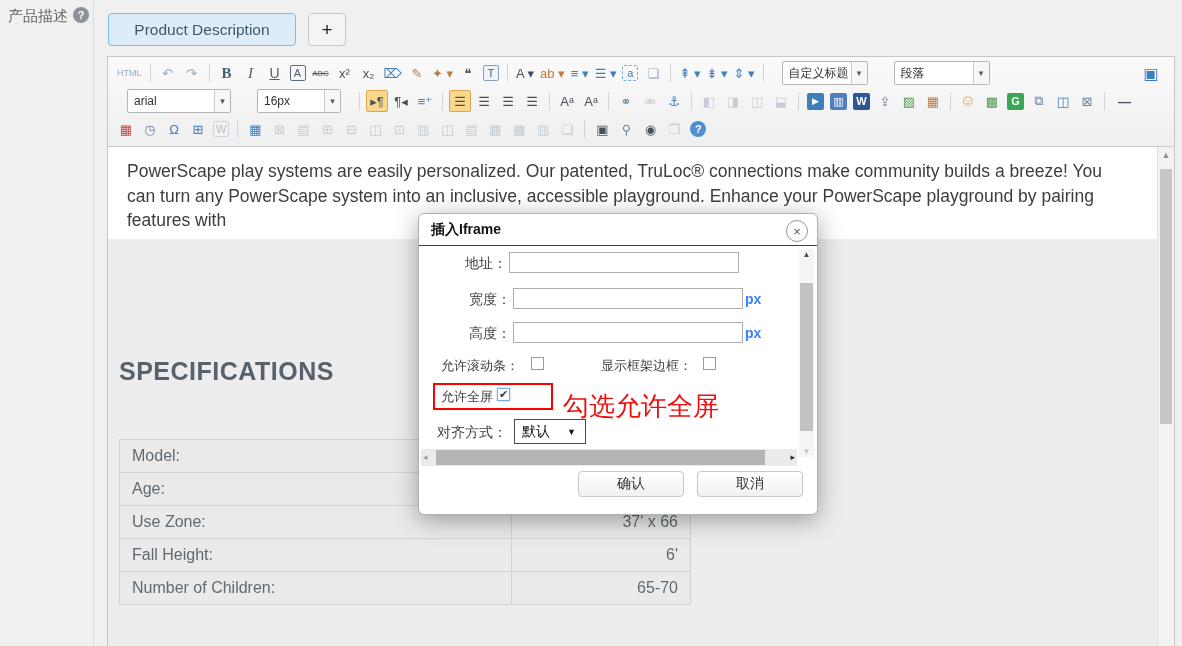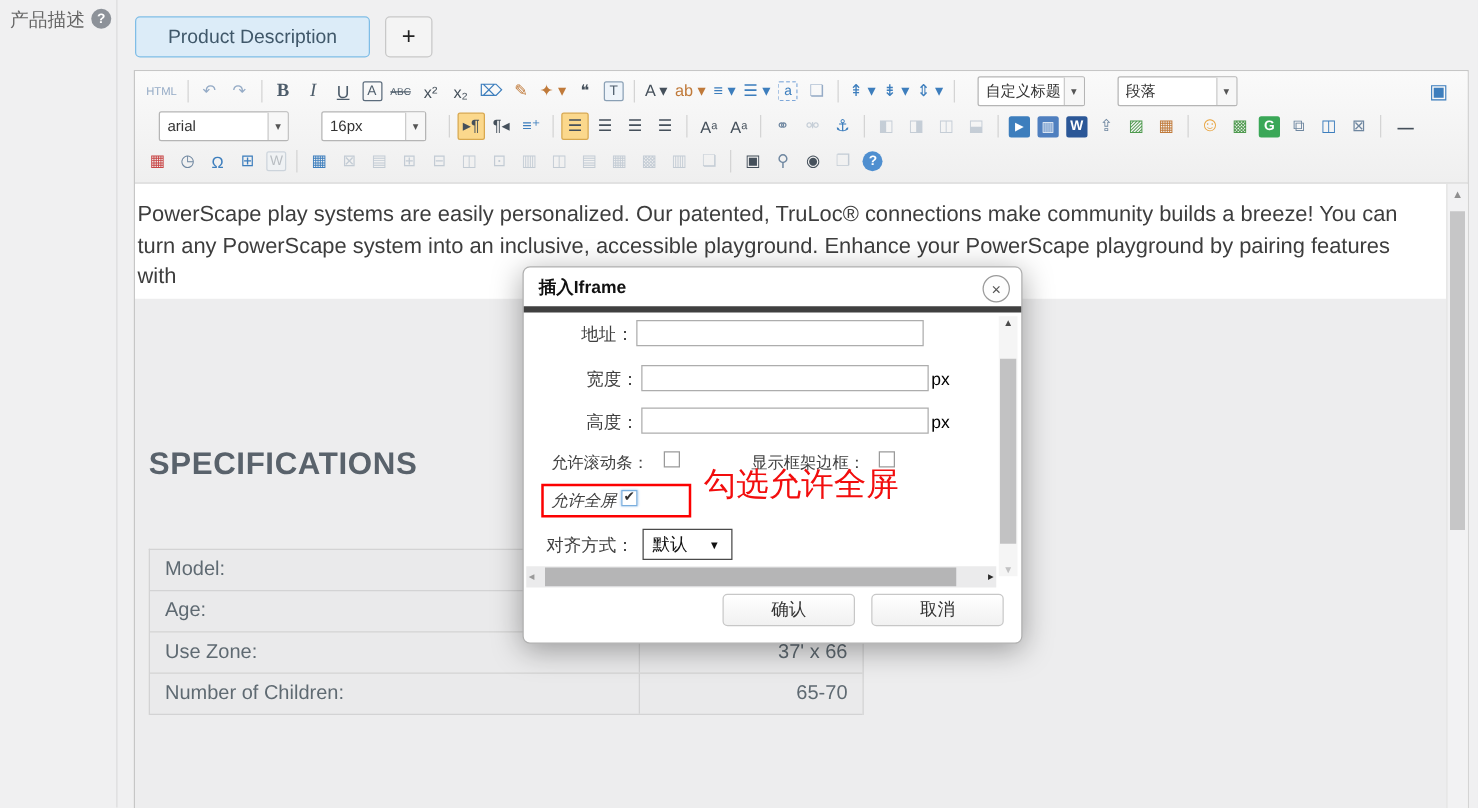--- a/index.html
+++ b/index.html
@@ -42,47 +42,47 @@
   .medbox{background:#4f7fbf;color:#fff;font-size:11px;min-width:17px;height:17px;margin:2px 3px;border-radius:2px}
   .wbox{background:#2b5797;color:#fff;font-weight:bold;font-size:11px;min-width:17px;height:17px;margin:2px 3px;border-radius:2px}
   .gbox{background:#3aa757;color:#fff;font-weight:bold;font-size:11px;min-width:17px;height:17px;margin:2px 3px;border-radius:2px}
   .smile{color:#e8a33d;font-size:16px}
   .helpbtn{background:#4f8fd0;color:#fff;border-radius:50%;min-width:16px;width:16px;height:16px;font-size:11px;font-weight:bold;margin:0 4px}
   .screen{color:#3d7ebd;font-size:16px;margin-right:6px}
   .active{background:#fbd88c;border:1px solid #d8a84f}
   .wide{letter-spacing:-1px;min-width:26px;font-weight:bold}
   
   .content{position:absolute;left:0;top:90px;right:0;bottom:0;background:#fff;overflow:hidden;}
-  .para{margin:12px 46px 0 2px;font-size:17.5px;line-height:24.5px;color:#3d3d3d;}
+  .para{margin:12px 46px 0 19px;font-size:17.5px;line-height:24.5px;color:#3d3d3d;}
   .gray-block{position:absolute;left:0;top:92px;right:17px;bottom:0;background:#ededee;}
   .spec-heading{position:absolute;left:11px;top:118px;font-size:25px;font-weight:bold;color:#59626b;letter-spacing:.5px;}
   .spec-table{position:absolute;left:11px;top:200px;width:572px;border:1px solid #d3d3d4;border-bottom:none;box-sizing:border-box;background:#eaeaeb;}
   .spec-row{display:flex;height:32px;border-bottom:1px solid #d3d3d4;align-items:center;}
   .spec-label{flex:1;padding-left:12px;font-size:16px;color:#5f6a72;border-right:1px solid #d3d3d4;align-self:stretch;display:flex;align-items:center;}
   .spec-value{width:166px;padding-right:12px;text-align:right;font-size:16px;color:#5f6a72;}
   
   .ed-scroll{position:absolute;right:0;top:0;width:17px;bottom:0;background:#f2f2f3;border-left:1px solid #e2e2e2;box-sizing:border-box;}
   .ed-scroll-up{position:absolute;top:3px;left:0;width:16px;text-align:center;font-size:9px;color:#8f8f8f;cursor:pointer;}
   .ed-thumb{position:absolute;left:2px;right:2px;top:22px;height:255px;background:#c6c6c7;cursor:pointer;}
   
   .dialog{position:absolute;left:418px;top:213px;width:400px;height:302px;background:#fff;border:1px solid #b0b0b0;
     border-radius:6px;box-shadow:0 5px 24px rgba(0,0,0,.35);box-sizing:border-box;z-index:50;}
-  .dlg-title{height:31px;line-height:31px;padding-left:12px;font-size:14px;font-weight:bold;color:#111;border-bottom:5px solid #404040;}
+  .dlg-title{height:31px;line-height:31px;padding-left:12px;font-size:14px;font-weight:bold;color:#111;border-bottom:1px solid #404040;}
   .dlg-close{position:absolute;right:9px;top:6px;width:20px;height:20px;border:1px solid #9a9a9a;border-radius:50%;
     display:flex;align-items:center;justify-content:center;font-size:13px;color:#555;cursor:pointer;background:#fdfdfd;}
   .dlg-body{position:relative;height:269px;font-size:14px;color:#404040;}
   .dlg-label{position:absolute;width:80px;text-align:right;}
   .dlg-input{position:absolute;height:19px;border:1px solid #adadad;background:#fff;box-sizing:content-box;font-size:13px;padding:0 3px;}
-  .unit{position:absolute;color:#000000;}
+  .unit{position:absolute;color:#3b82f6;font-weight:bold;}
   .cb{position:absolute;width:13px;height:13px;border:1px solid #9a9a9a;background:#fff;box-sizing:border-box;
     font-size:11px;line-height:11px;text-align:center;color:#333;cursor:pointer;}
   .cb.checked{border:1px solid #7aaede;box-shadow:0 0 2px #9cc3ec;}
   .red-box{position:absolute;left:14px;top:137px;width:120px;height:27px;border:2px solid #fc0000;box-sizing:border-box;}
-  .fullscreen-row{position:absolute;left:22px;top:142px;font-size:13px;color:#404040;font-style:italic;}
-  .annotation{position:absolute;left:144px;top:120px;font-size:26px;color:#f20d0d;
+  .fullscreen-row{position:absolute;left:22px;top:142px;font-size:13px;color:#404040;}
+  .annotation{position:absolute;left:144px;top:143px;font-size:26px;color:#f20d0d;
     font-family:"Liberation Serif","DejaVu Serif",serif;white-space:nowrap;}
   .align-select{position:absolute;left:95px;top:173px;width:72px;height:25px;border:1px solid #4a4a4a;background:#fff;
     display:flex;align-items:center;box-sizing:border-box;cursor:pointer;}
   .align-select .val{flex:1;padding-left:7px;font-size:14px;color:#111;}
   .align-select .car{width:18px;font-size:9px;color:#111;}
   .dlg-vscroll{position:absolute;right:3px;top:3px;width:15px;height:208px;background:#f5f5f5;}
   .dlg-vscroll .up{position:absolute;top:1px;width:15px;text-align:center;font-size:8px;color:#4a4a4a;cursor:pointer;}
   .dlg-vscroll .vthumb{position:absolute;left:1px;right:1px;top:34px;height:148px;background:#c2c2c3;cursor:pointer;}
   .dlg-vscroll .dn{position:absolute;bottom:1px;width:15px;text-align:center;font-size:8px;color:#c2c2c3;cursor:pointer;}
   .dlg-hscroll{position:absolute;left:2px;right:20px;top:203px;height:17px;background:#ebebec;}
@@ -237,20 +237,24 @@
           </div>
           <div class="spec-row">
             <div class="spec-label">Age:</div>
             <div class="spec-value"></div>
           </div>
           <div class="spec-row">
             <div class="spec-label">Use Zone:</div>
             <div class="spec-value">37' x 66</div>
           </div>
           <div class="spec-row">
+            <div class="spec-label">Fall Height:</div>
+            <div class="spec-value">6'</div>
+          </div>
+          <div class="spec-row">
             <div class="spec-label">Number of Children:</div>
             <div class="spec-value">65-70</div>
           </div>
         </div>
     </div>
     <div class="ed-scroll">
       <div class="ed-scroll-up">▲</div>
       <div class="ed-thumb"></div>
     </div>
   </div>

